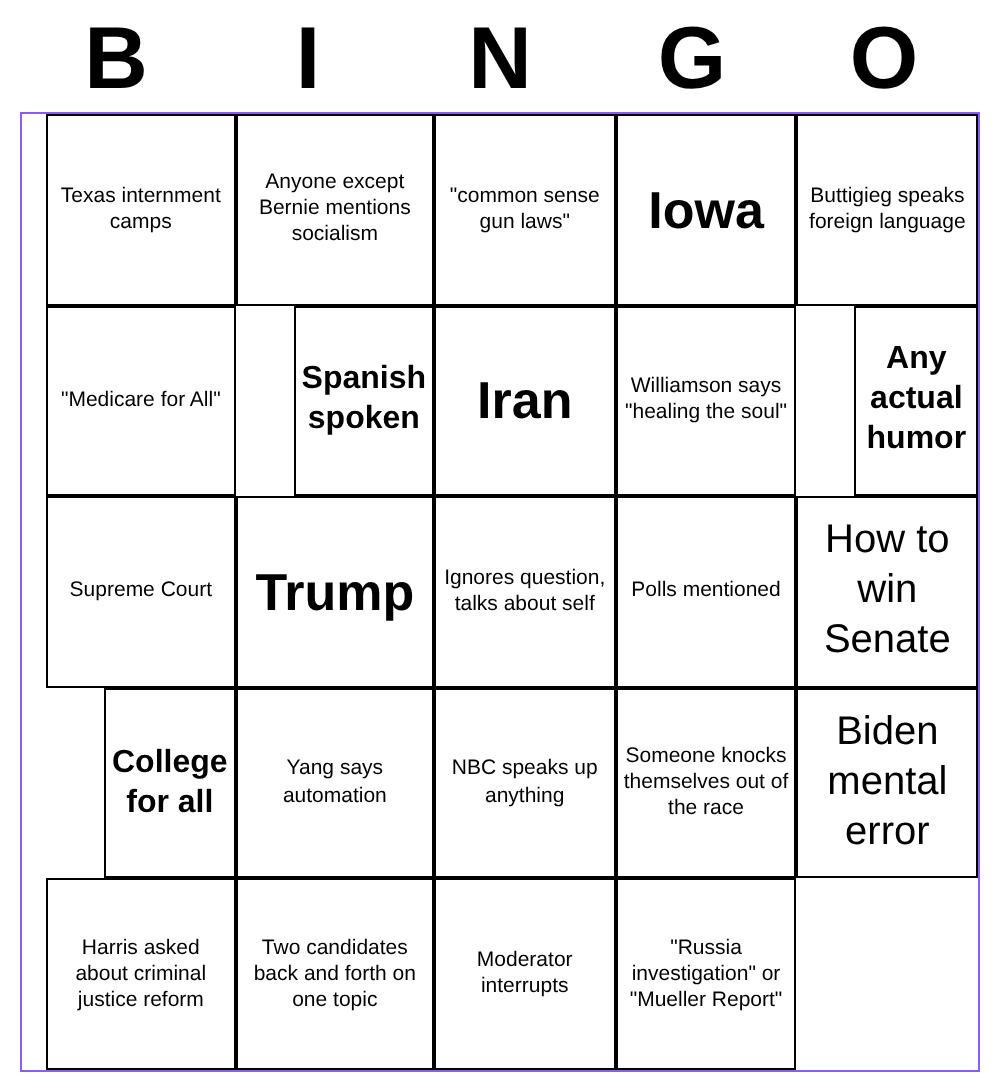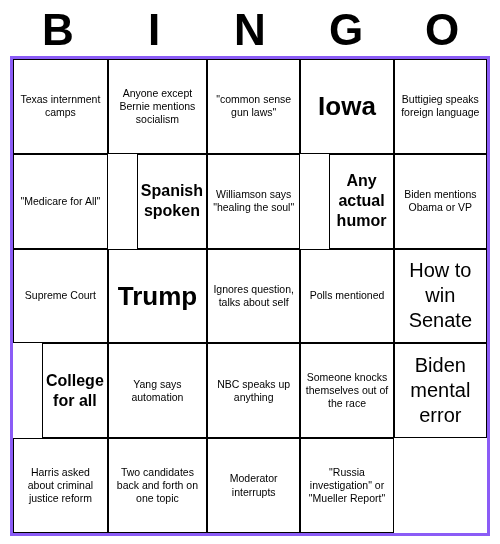--- a/index.html
+++ b/index.html
@@ -24,21 +24,22 @@
       width: 88px;
       text-align: center;
       line-height: 1;
     }
     .bingo-grid {
       display: grid;
       grid-template-columns: repeat(5, 1fr);
       grid-template-rows: repeat(5, 1fr);
       width: 480px;
       height: 480px;
-      border: 3px solid #8b5cf6;
+      border: 1px solid #8b5cf6;
+      padding-left: 12px;
     }
     .bingo-cell {
       border: 1px solid #000;
       display: flex;
       align-items: center;
       justify-content: center;
       text-align: center;
       padding: 3px;
       font-size: 10.5px;
       line-height: 1.25;
@@ -70,23 +71,23 @@
   </div>
 
 <div class="bingo-grid">
 <div class="bingo-cell">Texas internment camps</div>
     <div class="bingo-cell">Anyone except Bernie mentions socialism</div>
     <div class="bingo-cell">"common sense gun laws"</div>
     <div class="bingo-cell xlarge-text">Iowa</div>
     <div class="bingo-cell">Buttigieg speaks foreign language</div>
     <div class="bingo-cell">"Medicare for All"</div>
     <div class="bingo-cell medium-text">Spanish spoken</div>
+    <div class="bingo-cell xlarge-text">Iran</div>
     <div class="bingo-cell">Williamson says "healing the soul"</div>
     <div class="bingo-cell medium-text">Any actual humor</div>
-    <div class="bingo-cell">Biden mentions Obama or VP</div>
     <div class="bingo-cell">Supreme Court</div>
     <div class="bingo-cell xlarge-text">Trump</div>
     <div class="bingo-cell">Ignores question, talks about self</div>
     <div class="bingo-cell">Polls mentioned</div>
     <div class="bingo-cell large-text">How to win Senate</div>
     <div class="bingo-cell medium-text">College for all</div>
     <div class="bingo-cell">Yang says automation</div>
     <div class="bingo-cell">NBC speaks up anything</div>
     <div class="bingo-cell">Someone knocks themselves out of the race</div>
     <div class="bingo-cell large-text">Biden mental error</div>

